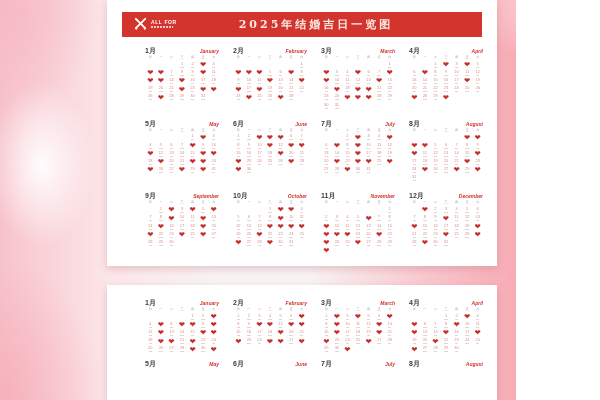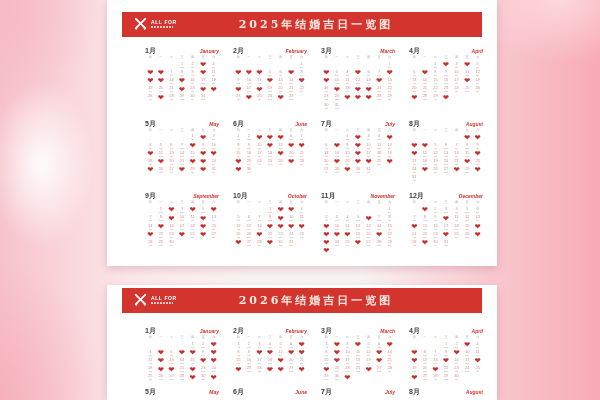--- a/index.html
+++ b/index.html
@@ -1,17 +1,17 @@
 <!DOCTYPE html>
 <html><head>
 <meta charset="utf-8">
 <style>
   html,body{margin:0;padding:0;}
   body{width:600px;height:400px;overflow:hidden;font-family:"Liberation Sans",sans-serif;}
-  .stage{position:relative;width:600px;height:400px;
+  .stage{position:relative;width:516px;height:400px;
     background:
       radial-gradient(70px 110px at 42px 165px, rgba(255,255,255,.95), rgba(255,255,255,0) 75%),
       radial-gradient(120px 150px at 10px 10px, rgba(246,184,196,.85), rgba(246,184,196,0) 75%),
       radial-gradient(150px 200px at 0px 400px, rgba(246,170,182,.75), rgba(246,170,182,0) 70%),
       radial-gradient(140px 90px at 560px 0px, rgba(253,219,223,.9), rgba(253,219,223,0) 70%),
       linear-gradient(90deg,#f7c3cb 0%,#fce8ea 22%,#f9f4f4 42%,#f9f4f4 60%,#f9c5cc 84%,#f8abb4 100%);
   }
   .poster{position:absolute;left:107px;width:390px;background:#ffffff;
     box-shadow:0 3px 8px rgba(190,120,135,.38);}
   .poster-2025{top:0;height:266px;}
@@ -672,37 +672,20 @@
             <span class="cell day" style="color: rgb(221, 142, 136);">28</span>
             <span class="cell heart" style="color: rgb(197, 48, 44);">❤</span>
             <span class="cell day" style="color: rgb(221, 142, 136);">30</span>
             <span class="cell day" style="color: rgb(221, 142, 136);">31</span>
           </div>
         </div>
       </div>
   </section>
 
   <section class="poster poster-2026">
-    <header class="banner" style="background: rgb(212, 52, 46);">
-      <div class="logo">
-        <svg viewBox="0 0 16 16">
-          <g stroke="#ffffff" stroke-width="2" stroke-linecap="round" fill="none">
-            <path d="M3 3 L13 13"></path>
-              <path d="M13 3 L3 13"></path>
-          </g>
-          <path d="M2 13 l3 0 -1.5 2 z" fill="#ffffff"></path>
-          <path d="M11 13 l3 0 -1.5 2 z" fill="#ffffff"></path>
-        </svg>
-        <div class="logo-col">
-          <span class="logo-top">ALL FOR</span>
-          <span class="logo-sub"></span>
-        </div>
-      </div>
-      <h1 class="title" style="color: rgb(248, 235, 227);">2026年结婚吉日一览图</h1>
-    </header>
     <div class="months">
         <div class="month">
           <div class="month-head">
             <span class="m-label">1月</span>
             <span class="m-en" style="color: rgb(212, 52, 46);">January</span>
           </div>
           <div class="weekdays">
             <span>日</span>
             <span>一</span>
             <span>二</span>

